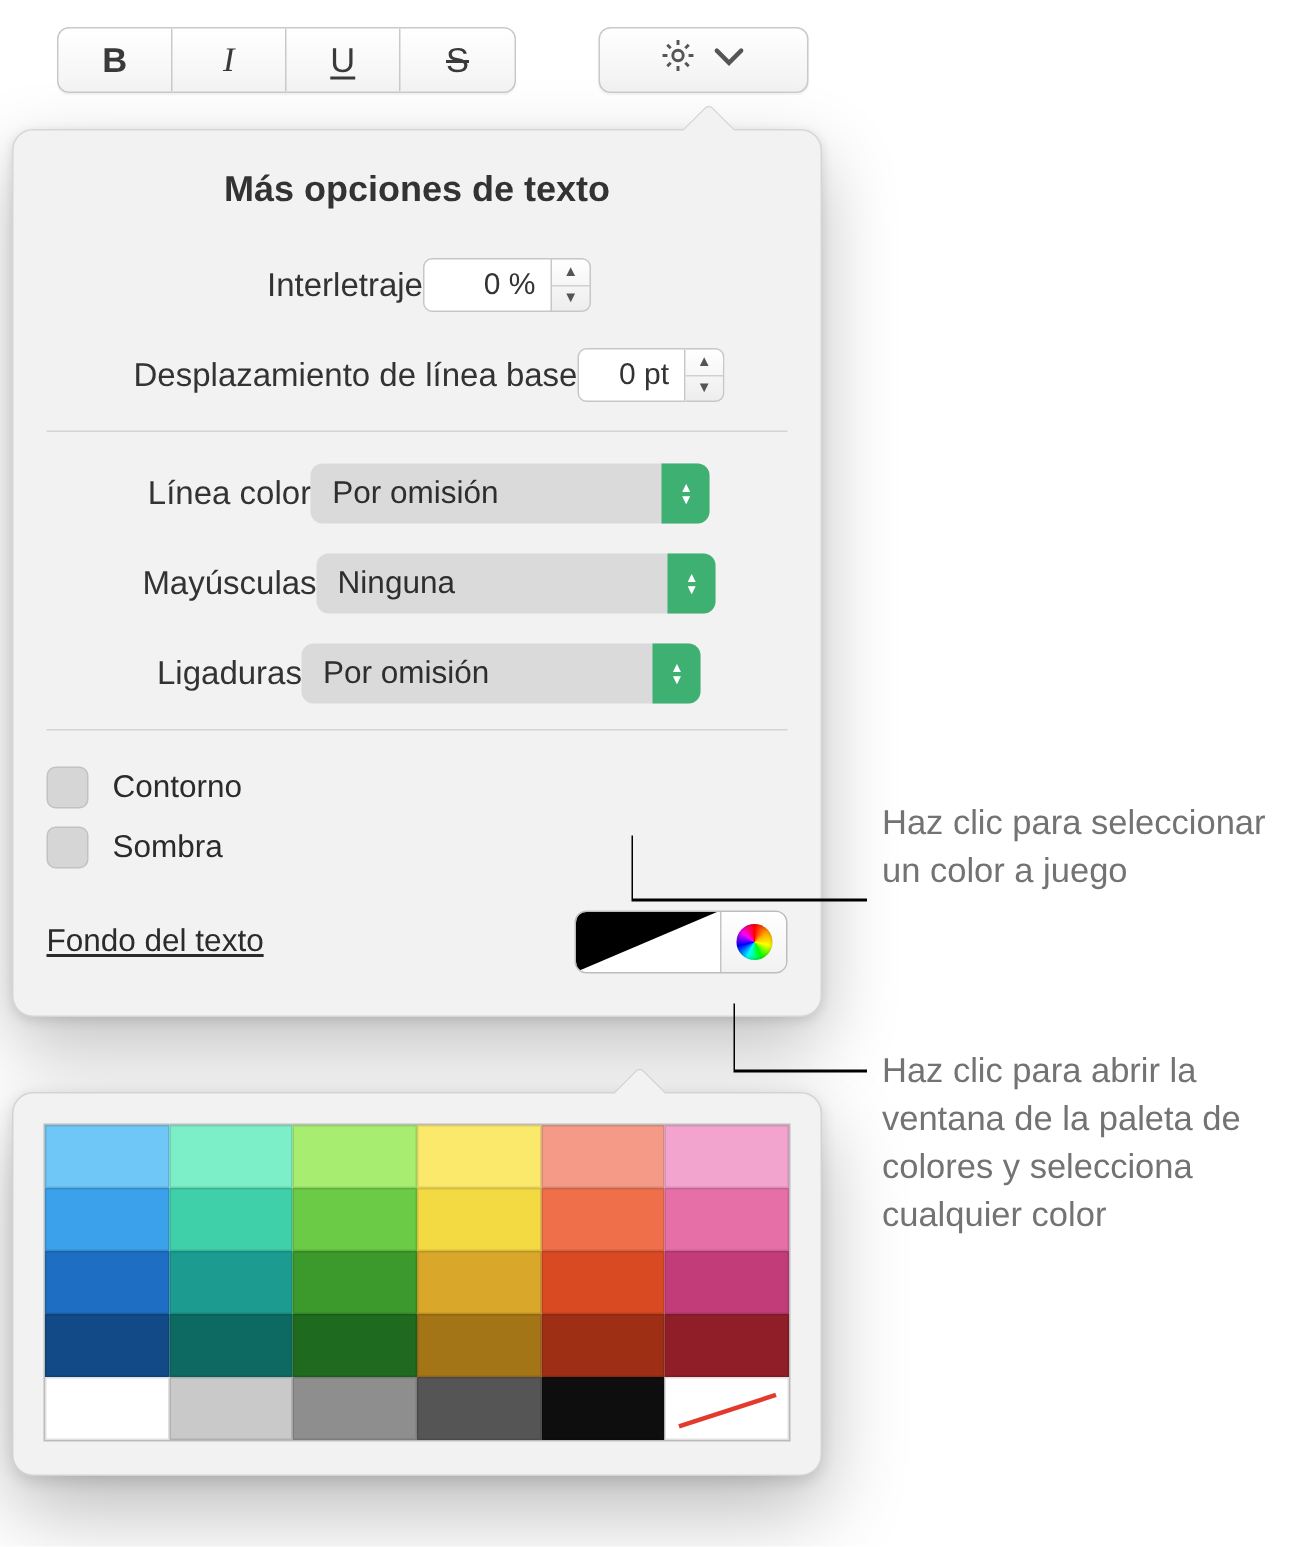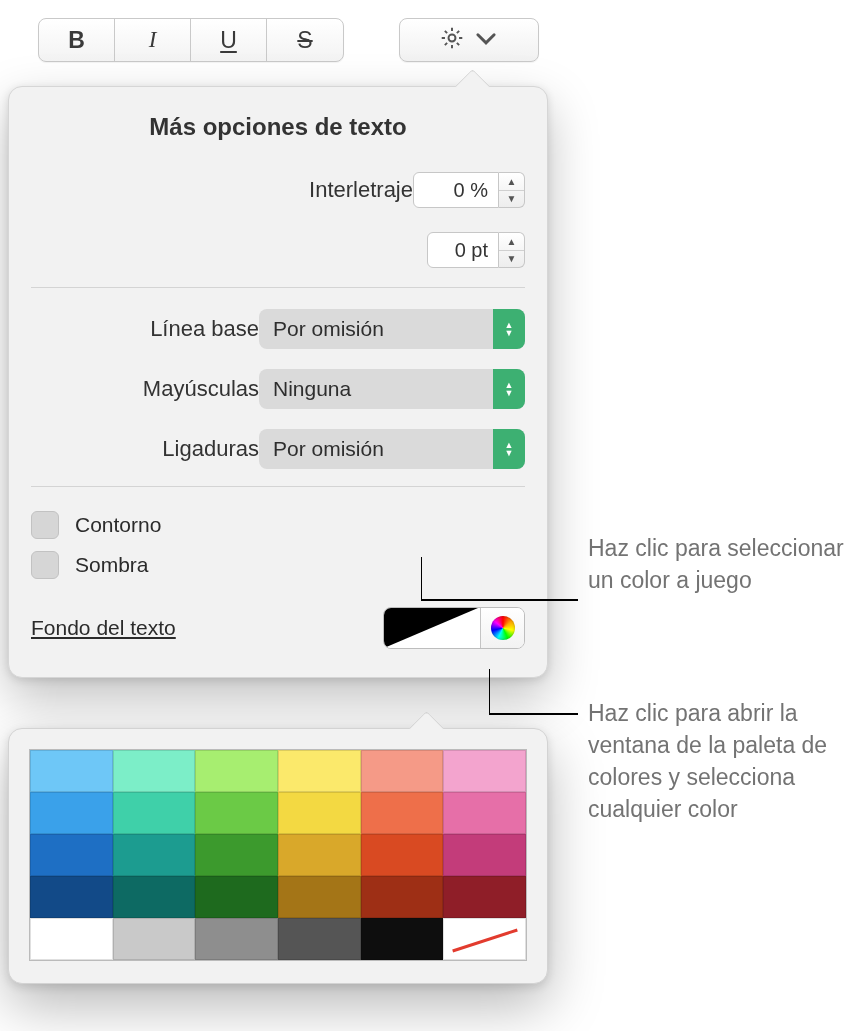--- a/index.html
+++ b/index.html
@@ -93,21 +93,21 @@
     text-align: center;
     font-weight: 700;
     font-size: 24px;
     color: #333;
     margin: 4px 0 26px 0;
   }
 
   .row {
     display: flex;
     align-items: center;
-    justify-content: flex-end;
+    justify-content: center;
     height: 46px;
     margin-bottom: 14px;
     margin-left: 16px;
   }
   .row .label { font-size: 22px; color:#333; }
 
   
   .stepper-wrap { display:flex; align-items:center; }
   .stepper-field {
     height: 36px;
@@ -297,33 +297,34 @@
     <div class="stepper-wrap">
       <div class="stepper-field">0 %</div>
       <div class="stepper-btns">
         <div>▲</div>
         <div>▼</div>
       </div>
     </div>
   </div>
 
   <div class="row">
+    <div class="label">Desplazamiento de línea base</div>
     <div class="stepper-wrap">
       <div class="stepper-field" style="width:72px">0 pt</div>
       <div class="stepper-btns">
         <div>▲</div>
         <div>▼</div>
       </div>
     </div>
   </div>
 
   <div class="divider"></div>
 
   <div class="row">
-    <div class="label">Línea base</div>
+    <div class="label">Línea color</div>
     <div class="dropdown">
       <span>Por omisión</span>
       <div class="dd-arrows">
           <span>▲</span>
           <span>▼</span>
         </div>
     </div>
   </div>
 
   <div class="row">

